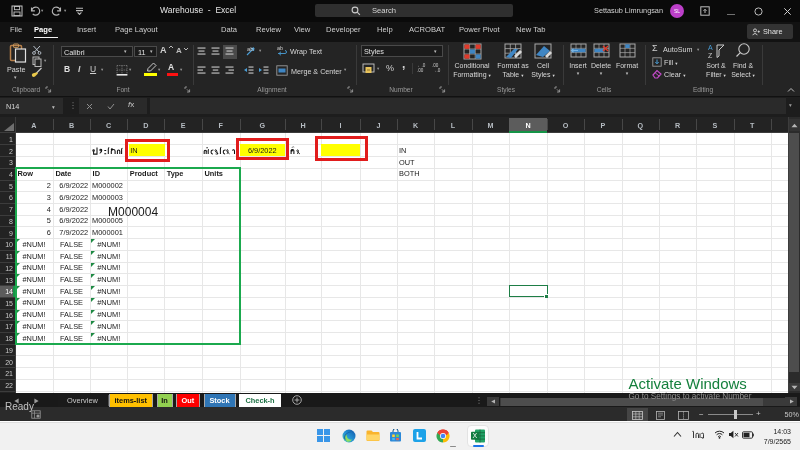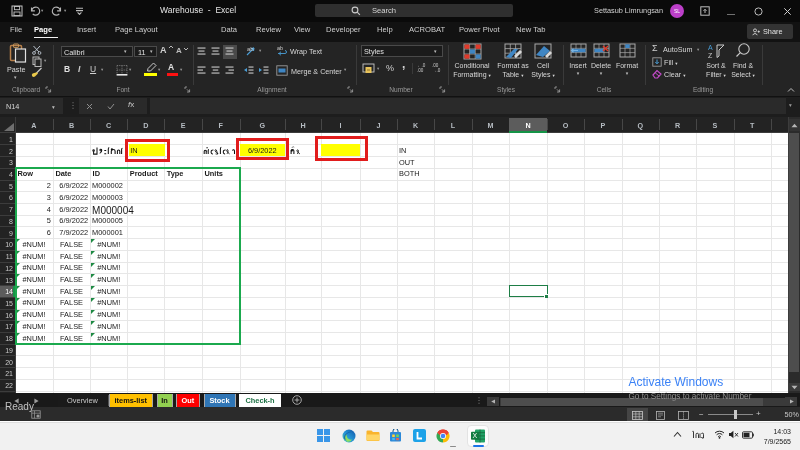--- a/index.html
+++ b/index.html
@@ -504,21 +504,21 @@
 <div class="tx" style="left:166.7px;top:170.39px;font-size:7.4px;color:#1a1a1a;font-weight:600">Type</div>
 <div class="tx" style="left:204.5px;top:170.39px;font-size:7.4px;color:#1a1a1a;font-weight:600">Units</div>
 <div class="tx" style="left:-69.1px;top:182.12px;width:120px;text-align:right;font-size:7.4px;color:#1a1a1a;">2</div>
 <div class="tx" style="left:-31.9px;top:182.12px;width:120px;text-align:right;font-size:7.4px;color:#1a1a1a;">6/9/2022</div>
 <div class="tx" style="left:92.1px;top:182.12px;font-size:7.4px;color:#1a1a1a;">M000002</div>
 <div class="tx" style="left:-69.1px;top:193.85px;width:120px;text-align:right;font-size:7.4px;color:#1a1a1a;">3</div>
 <div class="tx" style="left:-31.9px;top:193.85px;width:120px;text-align:right;font-size:7.4px;color:#1a1a1a;">6/9/2022</div>
 <div class="tx" style="left:92.1px;top:193.85px;font-size:7.4px;color:#1a1a1a;">M000003</div>
 <div class="tx" style="left:-69.1px;top:205.58px;width:120px;text-align:right;font-size:7.4px;color:#1a1a1a;">4</div>
 <div class="tx" style="left:-31.9px;top:205.58px;width:120px;text-align:right;font-size:7.4px;color:#1a1a1a;">6/9/2022</div>
-<div class="tx" style="left:92.1px;top:205.58px;font-size:10px;color:#1a1a1a;">M000004</div>
+<div class="tx" style="left:92.1px;top:205.58px;font-size:12px;color:#1a1a1a;padding-left:16px;">M000004</div>
 <div class="tx" style="left:-69.1px;top:217.31px;width:120px;text-align:right;font-size:7.4px;color:#1a1a1a;">5</div>
 <div class="tx" style="left:-31.9px;top:217.31px;width:120px;text-align:right;font-size:7.4px;color:#1a1a1a;">6/9/2022</div>
 <div class="tx" style="left:92.1px;top:217.31px;font-size:7.4px;color:#1a1a1a;">M000005</div>
 <div class="tx" style="left:-69.1px;top:229.04px;width:120px;text-align:right;font-size:7.4px;color:#1a1a1a;">6</div>
 <div class="tx" style="left:-31.9px;top:229.04px;width:120px;text-align:right;font-size:7.4px;color:#1a1a1a;">7/9/2022</div>
 <div class="tx" style="left:92.1px;top:229px;font-size:7.4px;color:#1a1a1a;">M000001</div>
 <div class="tx" style="left:34px;top:240.77px;font-size:7.4px;color:#1a1a1a;transform:translateX(-50%);">#NUM!</div>
 <div class="tx" style="left:71.5px;top:240.77px;font-size:7.4px;color:#1a1a1a;transform:translateX(-50%);">FALSE</div>
 <div class="tx" style="left:108.7px;top:240.77px;font-size:7.4px;color:#1a1a1a;transform:translateX(-50%);">#NUM!</div>
 <svg class="ab" style="left:15.8px;top:239.2px" width="4" height="4" viewBox="0 0 4 4">
@@ -598,21 +598,21 @@
     </svg>
 <svg class="ab" style="left:90.7px;top:333.0px" width="4" height="4" viewBox="0 0 4 4">
       <path d="M0,0 L4,0 L0,4 z" fill="#1e8a43"></path>
     </svg>
 <div class="ab" style="left:14.6px;top:166.8px;width:226.1px;height:178.2px;border:2.3px solid #1ba94e"></div>
 <div class="ab" style="left:124.5px;top:139px;width:45.5px;height:23px;border:3.2px solid #e11c1c"></div>
 <div class="ab" style="left:236px;top:138px;width:53px;height:21.5px;border:3.2px solid #e11c1c"></div>
 <div class="ab" style="left:315px;top:136px;width:53px;height:24.5px;border:3.2px solid #e11c1c"></div>
 <div class="ab" style="left:508.8px;top:284.6px;width:38.8px;height:12.7px;border:1.8px solid #1e7e46"></div>
 <div class="ab" style="left:544.4px;top:294.2px;width:3.4px;height:3.4px;background:#1e7e46;border-left:1px solid #fff;border-top:1px solid #fff"></div>
-<div class="tx" style="left:628.5px;top:376.3px;font-size:12px;color:#3b82f6;">Activate Windows</div>
+<div class="tx" style="left:628.5px;top:376.3px;font-size:15px;color:#15803d;">Activate Windows</div>
 <div class="ab" style="left:788px;top:117px;width:12px;height:276px;background:#2b2b2b"></div>
 <div class="ab" style="left:787.6px;top:117px;width:1px;height:276px;background:#3c3c3c"></div>
 <div class="ab" style="left:788.5px;top:119px;width:11px;height:12px;background:#333"></div>
 <svg class="ab" style="left:790.5px;top:123px" width="7" height="5" viewBox="0 0 7 5">
       <path d="M0.5,4.2 L3.5,0.8 L6.5,4.2 z" fill="#b5b5b5"></path>
     </svg>
 <div class="ab" style="left:789px;top:133px;width:10px;height:239px;background:#4d4d4d"></div>
 <div class="ab" style="left:788.5px;top:382.5px;width:11px;height:8.5px;background:#3a3a3a"></div>
 <svg class="ab" style="left:790.5px;top:385px" width="7" height="5" viewBox="0 0 7 5">
       <path d="M0.5,0.8 L3.5,4.2 L6.5,0.8 z" fill="#b5b5b5"></path>

